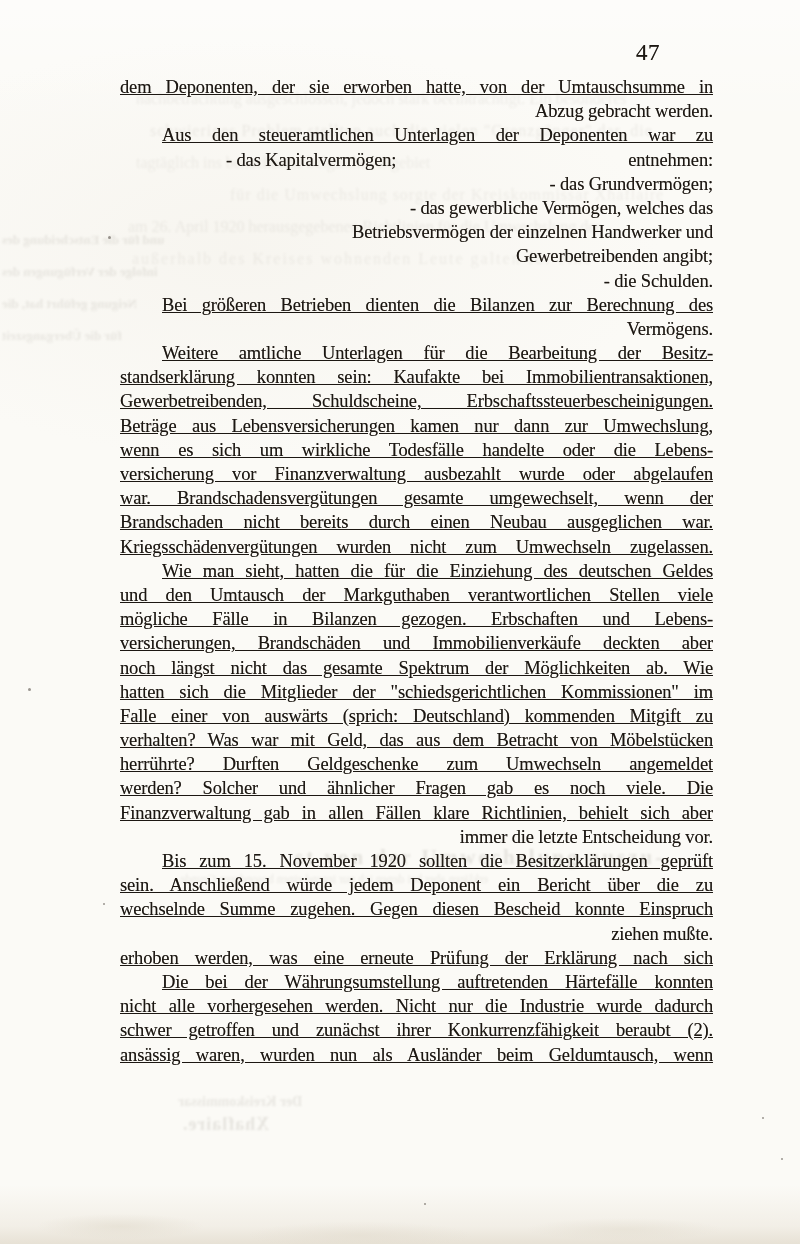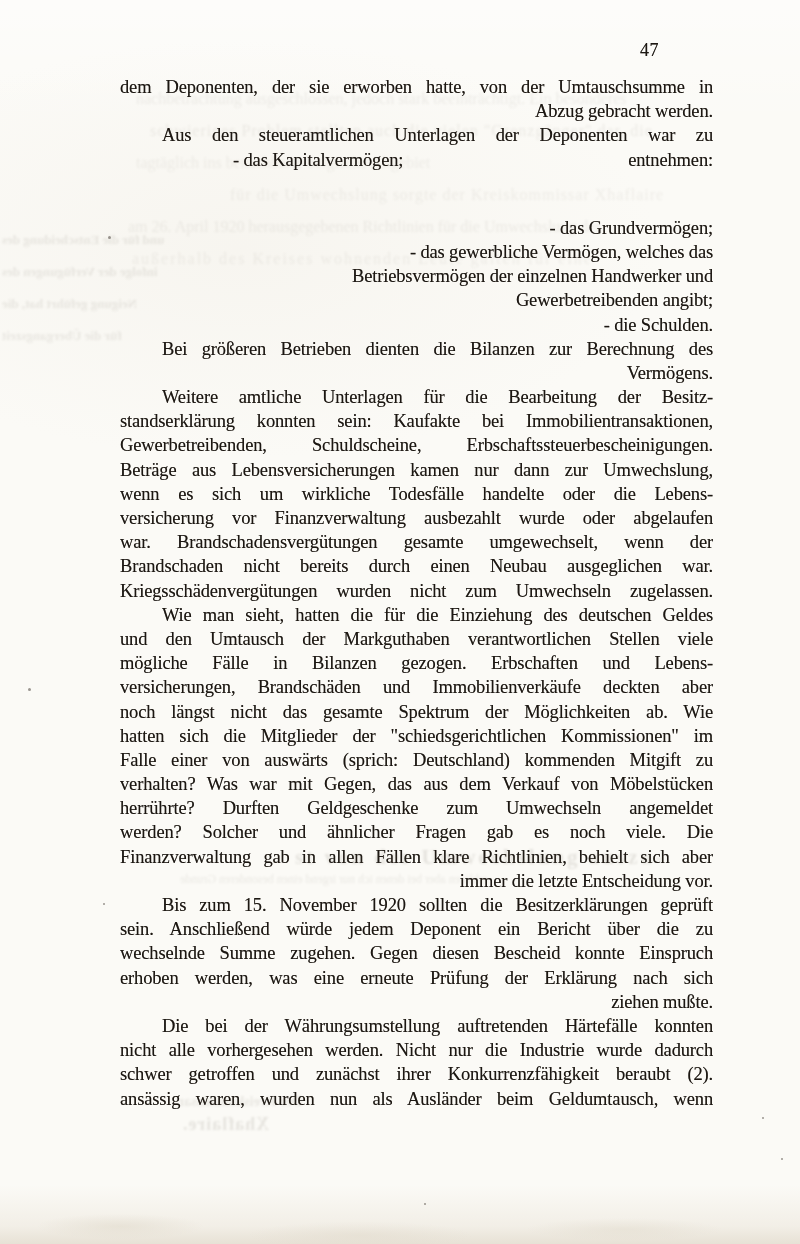--- a/index.html
+++ b/index.html
@@ -19,39 +19,40 @@
   .page::before {
     content: "";
     position: absolute; inset: 0;
     background:
       radial-gradient(ellipse 600px 300px at 30% 20%, rgba(235,230,220,0.25), rgba(235,230,220,0) 70%),
       linear-gradient(to bottom, rgba(255,255,255,0.5) 0%, rgba(255,255,255,0) 10%);
     pointer-events: none;
   }
   .page-number {
     position: absolute;
-    top: 40px; left: 640px; width: 52px;
-    font-size: 18px;
+    top: 40px; left: 608px; width: 52px;
+    text-align: right;
+    font-size: 23px;
     letter-spacing: 0.5px;
     text-shadow: 0 0 0.6px rgba(28,23,18,0.55);
   }
   .text-block {
     position: absolute;
     left: 120px; top: 75px; width: 593px;
   }
   .line {
     position: relative;
     height: 24.2px;
     line-height: 24.2px;
     font-size: 18.5px;
     letter-spacing: -0.15px;
     overflow: hidden;
     text-shadow: 0 0 0.6px rgba(28,23,18,0.5);
   }
-  .line.just { text-align: justify; text-align-last: justify; }
+  .line.just { text-align: justify; text-align-last: justify; text-decoration: underline; }
   .line.plain { text-align: right; }
   .line .tab { position: absolute; top: 0; white-space: nowrap; }
   
   .ghost {
     position: absolute;
     white-space: nowrap;
     color: #6e675a;
     filter: blur(1.1px);
     pointer-events: none;
   }
@@ -76,22 +77,22 @@
 </style>
 </head>
 <body>
 
 <div class="page">
   <div class="page-number">47</div>
   <div class="text-block">
       <div class="line just"><span>dem Deponenten, der sie erworben hatte, von der Umtauschsumme in</span></div>
       <div class="line plain"><span>Abzug gebracht werden.</span></div>
       <div class="line just" style="padding-left: 42px;"><span>Aus den steueramtlichen Unterlagen der Deponenten war zu</span></div>
-      <div class="line plain"><span>entnehmen:</span><span class="tab" style="left: 113px;">- das Kapitalvermögen;</span></div>
-      <div class="line plain" style="padding-left: 120px; margin-top: 44px;"><span>- das Grundvermögen;</span></div>
+      <div class="line plain"><span>entnehmen:</span><span class="tab" style="left: 106px;">- das Kapitalvermögen;</span></div>
+      <div class="line plain" style="padding-left: 120px;"><span>- das Grundvermögen;</span></div>
       <div class="line plain" style="padding-left: 120px;"><span>- das gewerbliche Vermögen, welches das</span></div>
       <div class="line plain" style="padding-left: 138px;"><span>Betriebsvermögen der einzelnen Handwerker und</span></div>
       <div class="line plain" style="padding-left: 138px;"><span>Gewerbetreibenden angibt;</span></div>
       <div class="line plain" style="padding-left: 120px;"><span>- die Schulden.</span></div>
       <div class="line just" style="padding-left: 42px;"><span>Bei größeren Betrieben dienten die Bilanzen zur Berechnung des</span></div>
       <div class="line plain"><span>Vermögens.</span></div>
       <div class="line just" style="padding-left: 42px;"><span>Weitere amtliche Unterlagen für die Bearbeitung der Besitz-</span></div>
       <div class="line just"><span>standserklärung konnten sein: Kaufakte bei Immobilientransaktionen,</span></div>
       <div class="line just"><span>Gewerbetreibenden, Schuldscheine, Erbschaftssteuerbescheinigungen.</span></div>
       <div class="line just"><span>Beträge aus Lebensversicherungen kamen nur dann zur Umwechslung,</span></div>
@@ -100,30 +101,30 @@
       <div class="line just"><span>war. Brandschadensvergütungen gesamte umgewechselt, wenn der</span></div>
       <div class="line just"><span>Brandschaden nicht bereits durch einen Neubau ausgeglichen war.</span></div>
       <div class="line just"><span>Kriegsschädenvergütungen wurden nicht zum Umwechseln zugelassen.</span></div>
       <div class="line just" style="padding-left: 42px;"><span>Wie man sieht, hatten die für die Einziehung des deutschen Geldes</span></div>
       <div class="line just"><span>und den Umtausch der Markguthaben verantwortlichen Stellen viele</span></div>
       <div class="line just"><span>mögliche Fälle in Bilanzen gezogen. Erbschaften und Lebens-</span></div>
       <div class="line just"><span>versicherungen, Brandschäden und Immobilienverkäufe deckten aber</span></div>
       <div class="line just"><span>noch längst nicht das gesamte Spektrum der Möglichkeiten ab. Wie</span></div>
       <div class="line just"><span>hatten sich die Mitglieder der "schiedsgerichtlichen Kommissionen" im</span></div>
       <div class="line just"><span>Falle einer von auswärts (sprich: Deutschland) kommenden Mitgift zu</span></div>
-      <div class="line just"><span>verhalten? Was war mit Gegen, das aus dem Verkauf von Möbelstücken</span></div>
+      <div class="line just"><span>verhalten? Was war mit Geld, das aus dem Betracht von Möbelstücken</span></div>
       <div class="line just"><span>herrührte? Durften Geldgeschenke zum Umwechseln angemeldet</span></div>
       <div class="line just"><span>werden? Solcher und ähnlicher Fragen gab es noch viele. Die</span></div>
       <div class="line just"><span>Finanzverwaltung gab in allen Fällen klare Richtlinien, behielt sich aber</span></div>
       <div class="line plain"><span>immer die letzte Entscheidung vor.</span></div>
       <div class="line just" style="padding-left: 42px;"><span>Bis zum 15. November 1920 sollten die Besitzerklärungen geprüft</span></div>
       <div class="line just"><span>sein. Anschließend würde jedem Deponent ein Bericht über die zu</span></div>
       <div class="line just"><span>wechselnde Summe zugehen. Gegen diesen Bescheid konnte Einspruch</span></div>
+      <div class="line plain"><span>ziehen mußte.</span></div>
       <div class="line just"><span>erhoben werden, was eine erneute Prüfung der Erklärung nach sich</span></div>
-      <div class="line plain"><span>ziehen mußte.</span></div>
       <div class="line just" style="padding-left: 42px;"><span>Die bei der Währungsumstellung auftretenden Härtefälle konnten</span></div>
       <div class="line just"><span>nicht alle vorhergesehen werden. Nicht nur die Industrie wurde dadurch</span></div>
       <div class="line just"><span>schwer getroffen und zunächst ihrer Konkurrenzfähigkeit beraubt (2).</span></div>
       <div class="line just"><span>ansässig waren, wurden nun als Ausländer beim Geldumtausch, wenn</span></div>
     </div>
   <div id="ghost-layer">
       <div class="ghost" style="left: 136px; top: 90px; font-size: 16px; opacity: 0.1; letter-spacing: 0px;">nachbetrachtung ausgeschlossen, jedoch stark beeinträchtigt. Ein besonderes</div>
       <div class="ghost" style="left: 150px; top: 122px; font-size: 16px; opacity: 0.11; letter-spacing: 1px;">schwieriges Problem stellten auch die vielen "Grenzgänger" dar, die</div>
       <div class="ghost" style="left: 136px; top: 154px; font-size: 16px; opacity: 0.09; letter-spacing: 0px;">tagtäglich ins benachbarte belgische Altgebiet</div>
       <div class="ghost" style="left: 230px; top: 186px; font-size: 16px; opacity: 0.09; letter-spacing: 1px;">für die Umwechslung sorgte der Kreiskommissar Xhaflaire</div>

